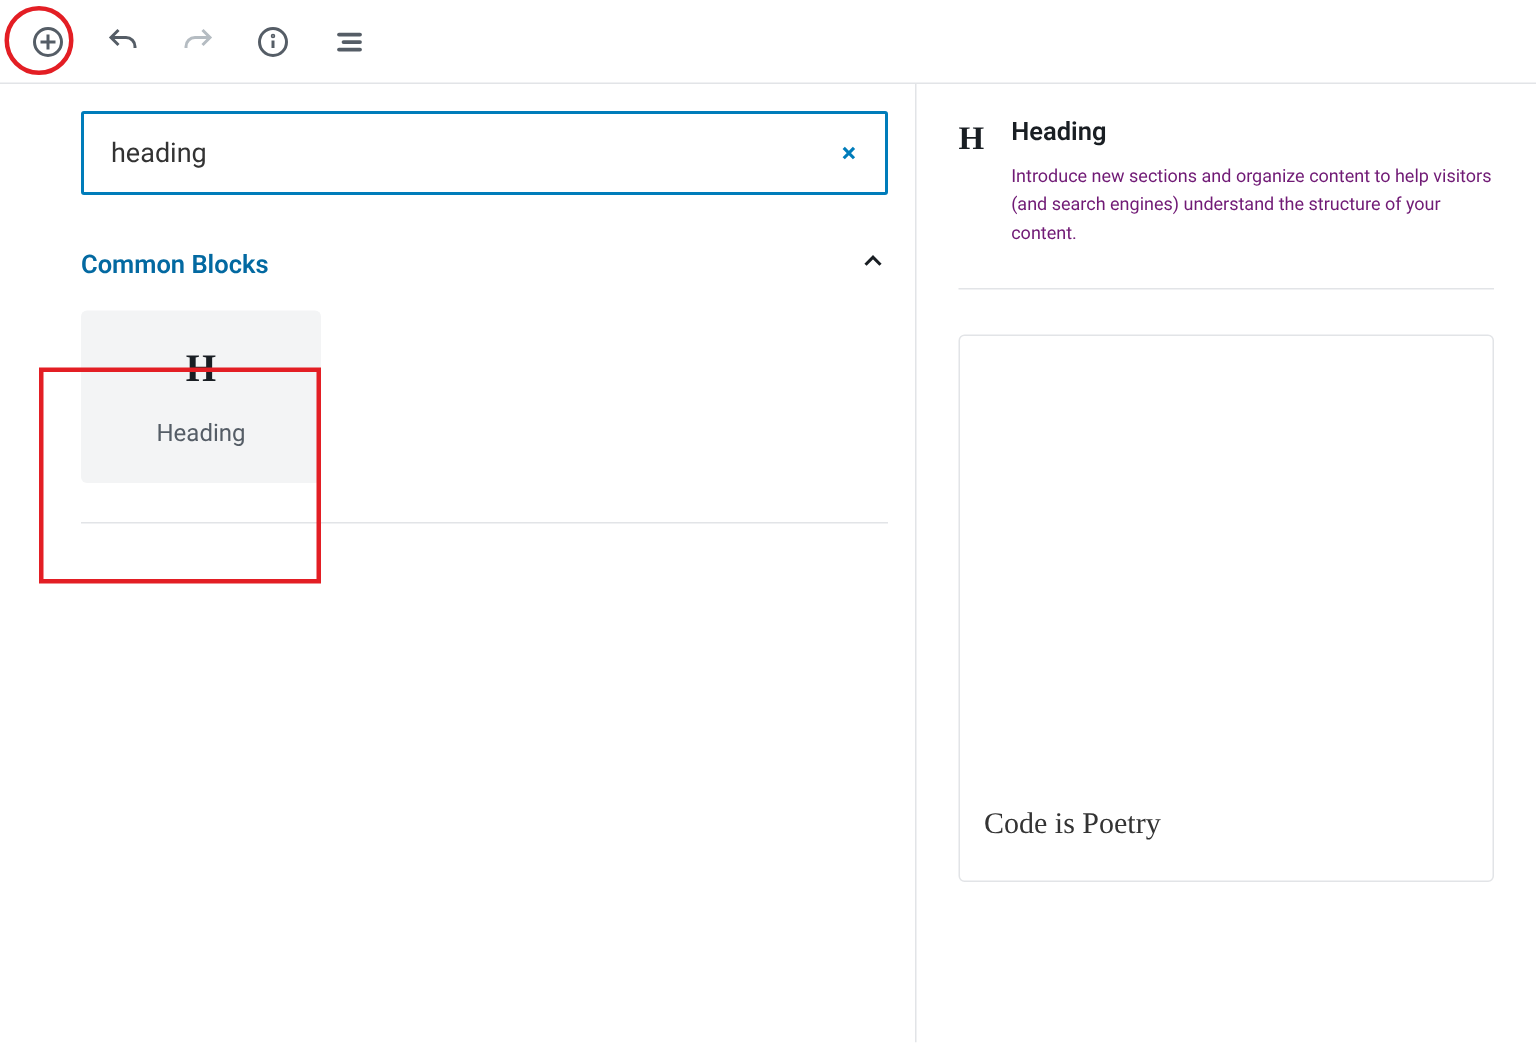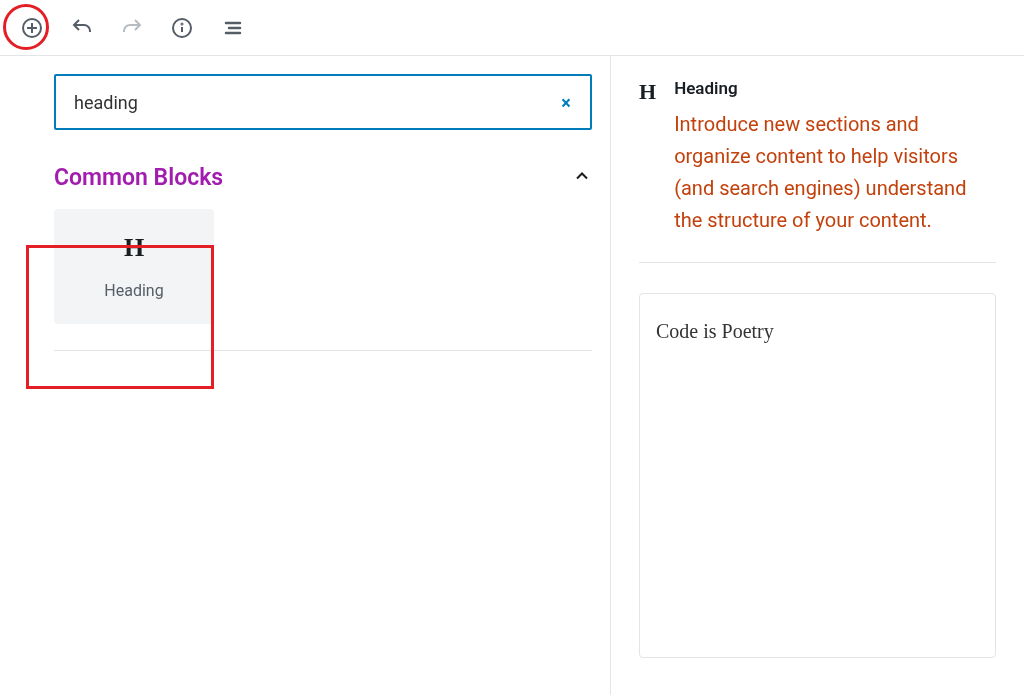--- a/index.html
+++ b/index.html
@@ -105,23 +105,23 @@
       padding-bottom: 26px;
     }
     .category-header {
       display: flex;
       align-items: center;
       justify-content: space-between;
       padding: 10px 0 18px;
       cursor: pointer;
     }
     .category-title {
-      font-size: 23px;
+      font-size: 17px;
       font-weight: 600;
-      color: #a21caf;
+      color: #0369a1;
     }
     .chevron {
       font-size: 18px;
       color: #191e23;
     }
 
     
     .block-grid {
       display: flex;
       gap: 10px;
@@ -181,34 +181,34 @@
     .detail-text {
       flex: 1;
     }
     .detail-title {
       font-size: 17px;
       font-weight: 600;
       color: #191e23;
       margin-bottom: 10px;
     }
     .detail-desc {
-      font-size: 20px;
-      color: #c2410c;
+      font-size: 12px;
+      color: #701a75;
       line-height: 1.6;
     }
 
     
     .preview {
       border: 1px solid #e2e4e7;
       border-radius: 4px;
       padding: 26px 16px;
       height: 365px;
       display: flex;
       flex-direction: column;
-      justify-content: flex-start;
+      justify-content: flex-end;
     }
     .preview-text {
       font-family: Georgia, 'Times New Roman', serif;
       font-size: 20px;
       color: #333;
     }
   </style>
 </head>
 <body>
 

